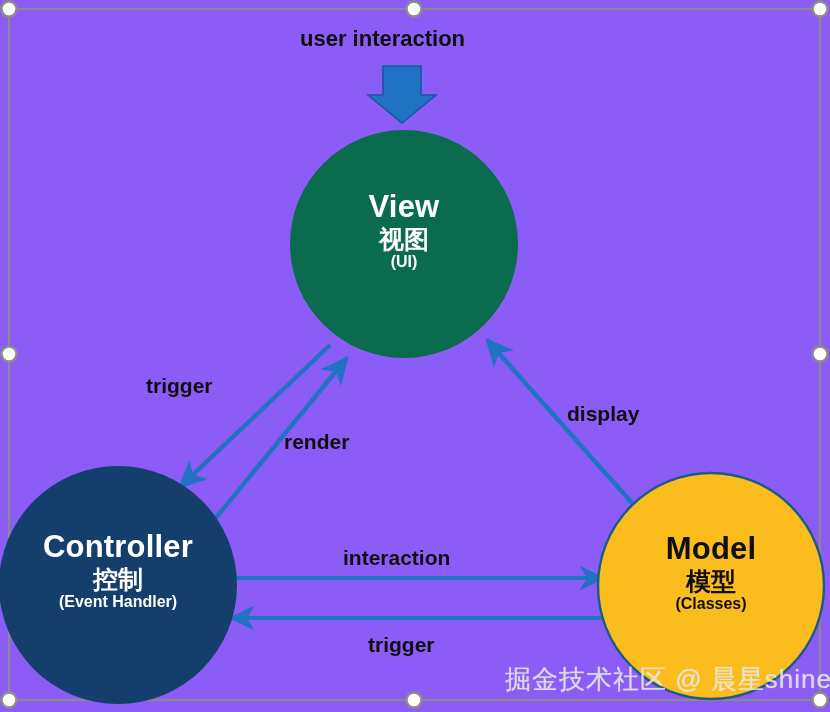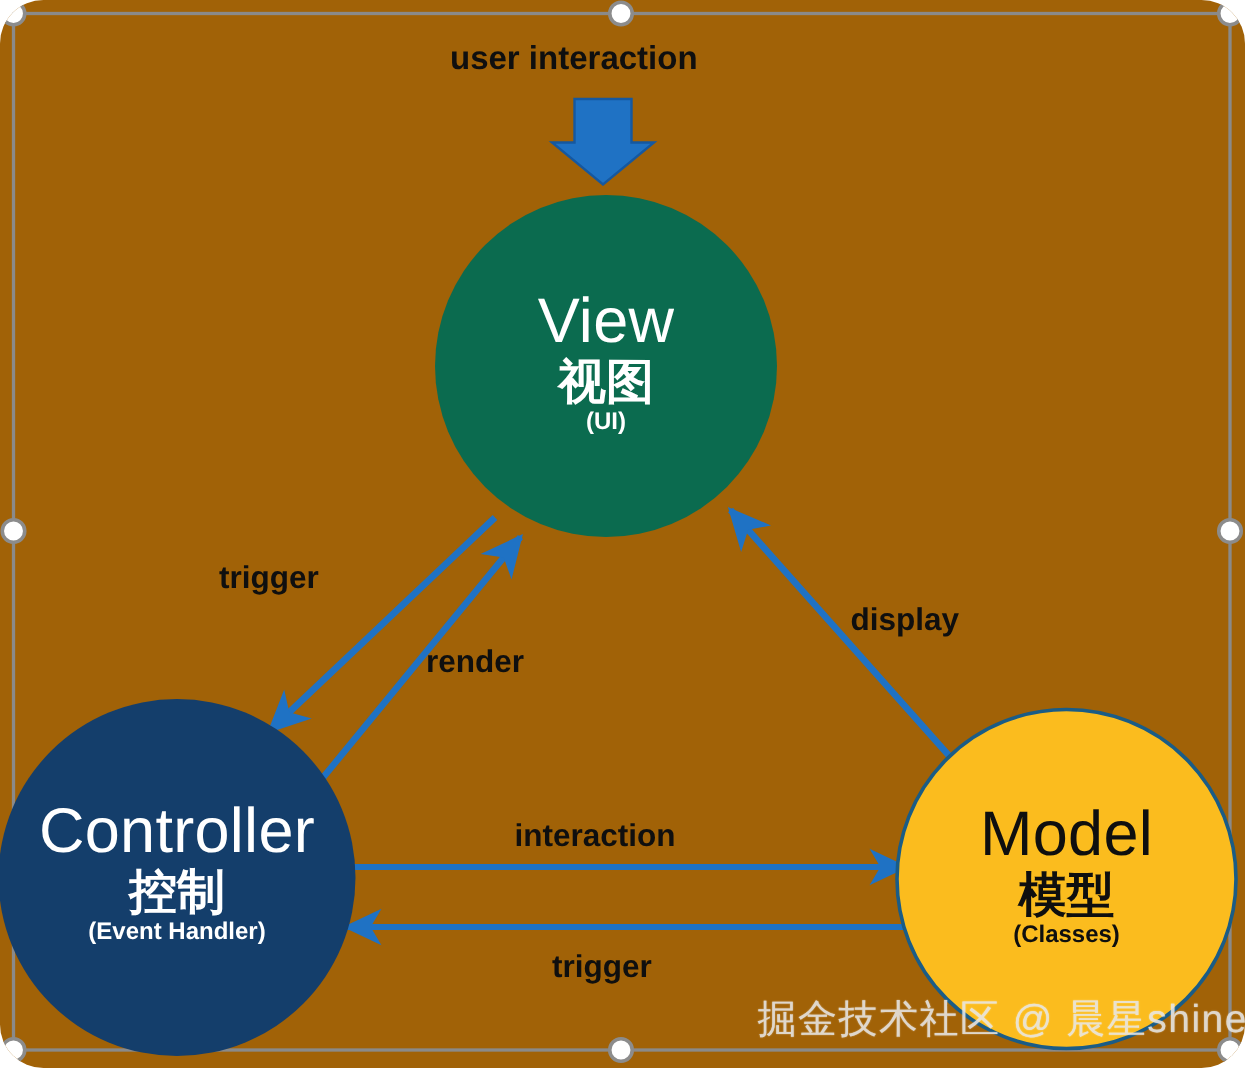--- a/index.html
+++ b/index.html
@@ -7,46 +7,45 @@
     padding: 0;
     background: #ffffff;
   }
   body {
     font-family: "Liberation Sans", sans-serif;
   }
   #canvas {
     position: relative;
     width: 830px;
     height: 712px;
-    background: #a16207;
+    background: #8b5cf6;
     overflow: hidden;
-    border-radius: 29px;
   }
   #diagram-svg {
     position: absolute;
     left: 0;
     top: 0;
     width: 830px;
     height: 712px;
   }
   .node-label {
     position: absolute;
     text-align: center;
     line-height: 1.12;
     pointer-events: none;
     white-space: nowrap;
   }
   .node-label .line-main {
-    font-size: 42px;
-    font-weight: normal;
+    font-size: 31px;
+    font-weight: bold;
     letter-spacing: 0.2px;
     display: block;
   }
   .node-label .line-cn {
-    font-size: 32px;
+    font-size: 25px;
     font-weight: bold;
     display: block;
   }
   .node-label .line-sub {
     font-size: 16px;
     font-weight: bold;
     display: block;
   }
   .edge-label {
     position: absolute;

